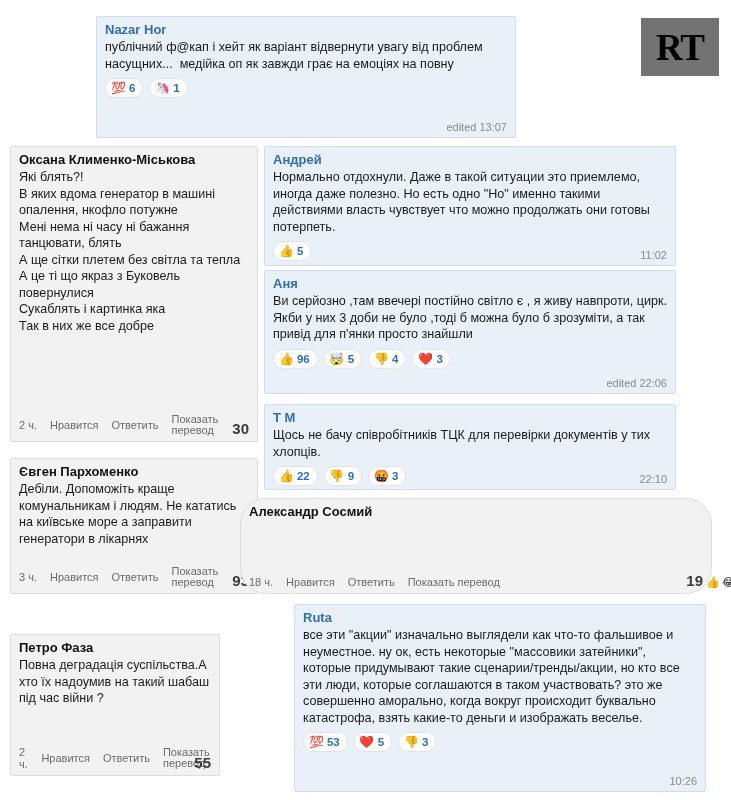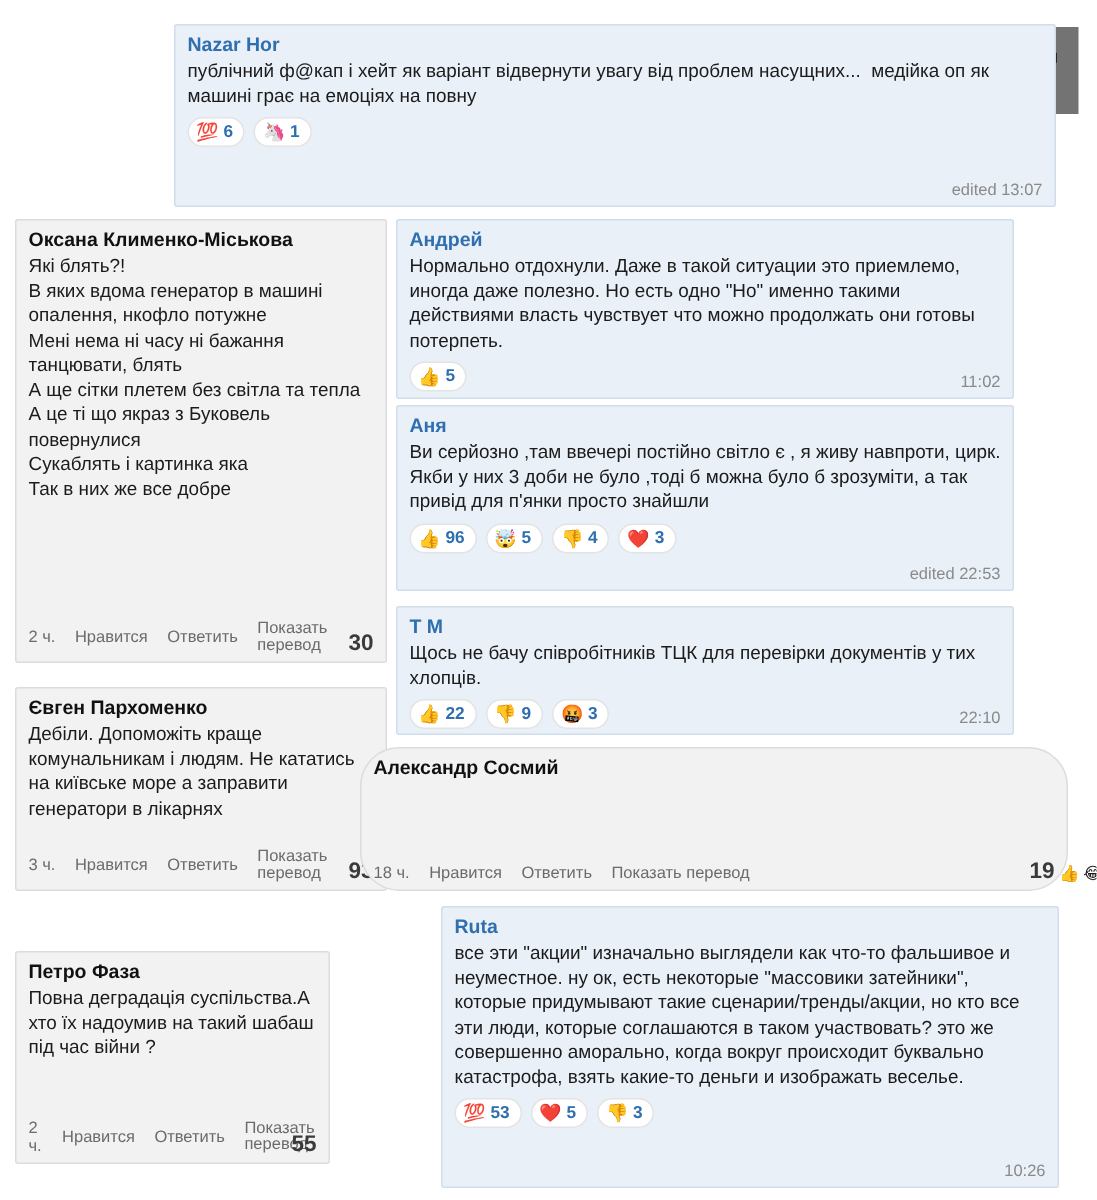--- a/index.html
+++ b/index.html
@@ -140,23 +140,23 @@
 </style>
 </head>
 <body>
 
 <div class="canvas">
 
   <div class="rt-logo">
     <span>RT</span>
   </div>
 
-  <div class="card blue" style="left:96px; top:16px; width:588px; height:122px;margin-left:20px;">
+  <div class="card blue" style="left:96px; top:16px; width:420px; height:122px;">
     <div class="author blue">Nazar Hor</div>
-    <div class="body-text">публічний ф@кап і хейт як варіант відвернути увагу від проблем насущних...  медійка оп як машині грає на емоціях на повну</div>
+    <div class="body-text">публічний ф@кап і хейт як варіант відвернути увагу від проблем насущних...  медійка оп як завжди грає на емоціях на повну</div>
     <div class="reactions">
       <span class="reaction">
         <span class="emo">💯</span>
         <span>6</span>
       </span>
       <span class="reaction">
         <span class="emo">🦄</span>
         <span>1</span>
       </span>
     </div>
@@ -208,21 +208,21 @@
       </span>
       <span class="reaction">
         <span class="emo">👎</span>
         <span>4</span>
       </span>
       <span class="reaction">
         <span class="emo">❤️</span>
         <span>3</span>
       </span>
     </div>
-    <div class="timestamp">edited 22:53</div>
+    <div class="timestamp">edited 22:06</div>
   </div>
 
   <div class="card grey" style="left:10px; top:458px; width:248px; height:136px;">
     <div class="author">Євген Пархоменко</div>
     <div class="body-text">Дебіли. Допоможіть краще комунальникам і людям. Не кататись на київське море а заправити генератори в лікарнях</div>
     <div class="footer" style="position:absolute; left:8px; right:8px; bottom:5px;">
       <span class="act">3 ч.</span>
       <span class="act">Нравится</span>
       <span class="act">Ответить</span>
       <span class="act" style="max-width:58px; line-height:11px;">Показать перевод</span>

